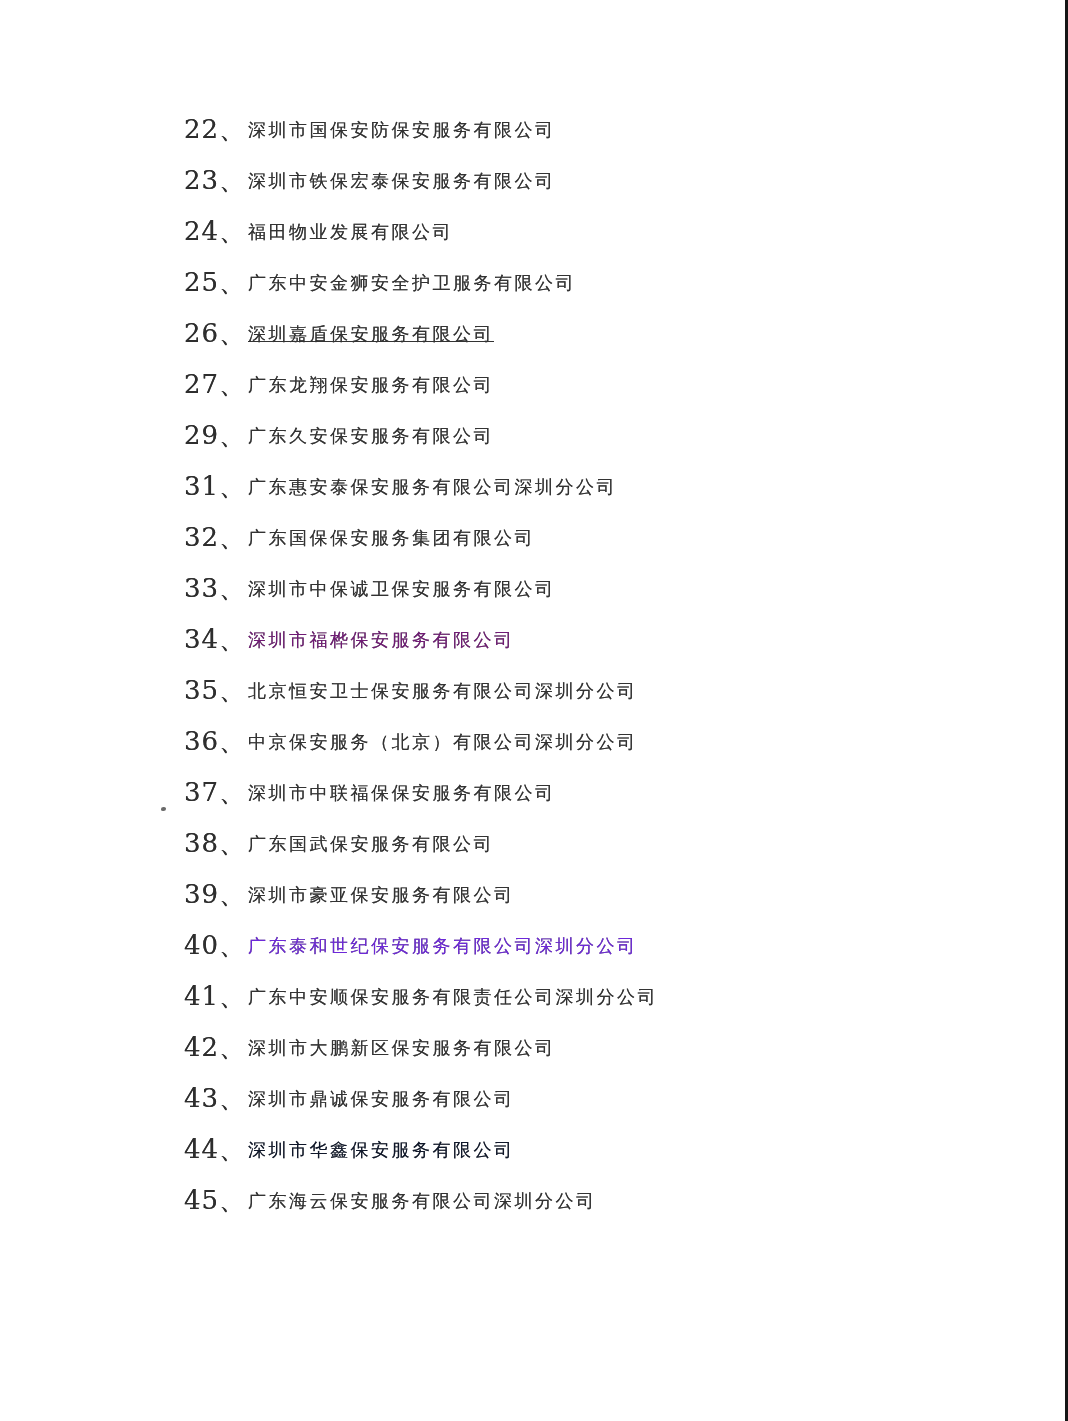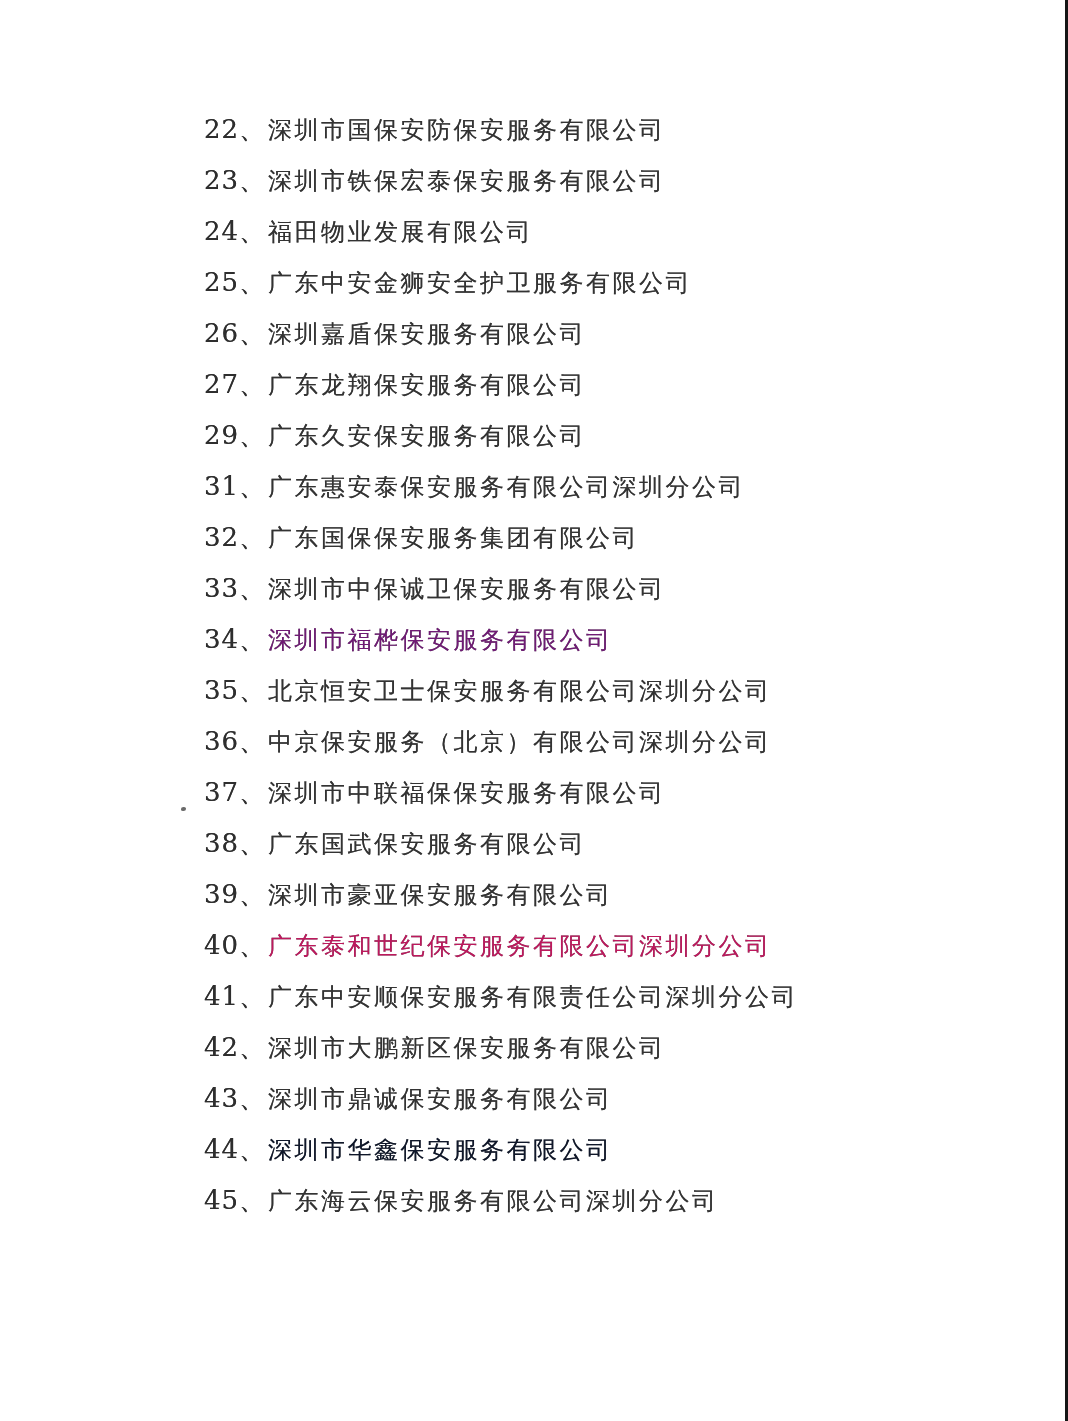--- a/index.html
+++ b/index.html
@@ -11,21 +11,20 @@
     height: 1421px;
     background: #ffffff;
     position: relative;
     overflow: hidden;
     font-family: "DejaVu Serif", "Liberation Serif", serif;
   }
   .page {
     position: absolute;
     inset: 0;
     background: #ffffff;
-    margin-left: 20px;
   }
   .company-list {
     position: absolute;
     top: 104px;
     left: 0;
     right: 0;
   }
   .row {
     height: 51px;
     display: flex;
@@ -35,21 +34,21 @@
   }
   .num {
     display: inline-block;
     width: 64px;
     font-size: 26px;
     color: #2e2e2e;
     letter-spacing: 1px;
     text-shadow: 0 0 0.6px #555;
   }
   .name {
-    font-size: 24px;
+    font-size: 18px;
     color: #333333;
     letter-spacing: 2.5px;
     text-shadow: 0 0 0.6px #666;
   }
   .stray-mark {
     position: absolute;
     left: 161px;
     top: 807px;
     width: 5px;
     height: 4px;
@@ -84,21 +83,21 @@
     <span class="name" style="color: rgb(51, 51, 51);">福田物业发展有限公司</span>
   </div>
 
   <div class="row">
     <span class="num">25、</span>
     <span class="name" style="color: rgb(51, 51, 51);">广东中安金狮安全护卫服务有限公司</span>
   </div>
 
   <div class="row">
     <span class="num">26、</span>
-    <span class="name" style="color: rgb(51, 51, 51);">深圳嘉盾保安服务有限公司</span>
+    <span class="name" style="color: rgb(51, 51, 51); text-decoration: underline;">深圳嘉盾保安服务有限公司</span>
   </div>
 
   <div class="row">
     <span class="num">27、</span>
     <span class="name" style="color: rgb(51, 51, 51);">广东龙翔保安服务有限公司</span>
   </div>
 
 
   <div class="row">
     <span class="num">29、</span>
@@ -146,21 +145,21 @@
     <span class="name" style="color: rgb(51, 51, 51);">广东国武保安服务有限公司</span>
   </div>
 
   <div class="row">
     <span class="num">39、</span>
     <span class="name" style="color: rgb(51, 51, 51);">深圳市豪亚保安服务有限公司</span>
   </div>
 
   <div class="row">
     <span class="num">40、</span>
-    <span class="name" style="color: #be185d;">广东泰和世纪保安服务有限公司深圳分公司</span>
+    <span class="name" style="color: #6d28d9;">广东泰和世纪保安服务有限公司深圳分公司</span>
   </div>
 
   <div class="row">
     <span class="num">41、</span>
     <span class="name" style="color: rgb(51, 51, 51);">广东中安顺保安服务有限责任公司深圳分公司</span>
   </div>
 
   <div class="row">
     <span class="num">42、</span>
     <span class="name" style="color: rgb(51, 51, 51);">深圳市大鹏新区保安服务有限公司</span>

